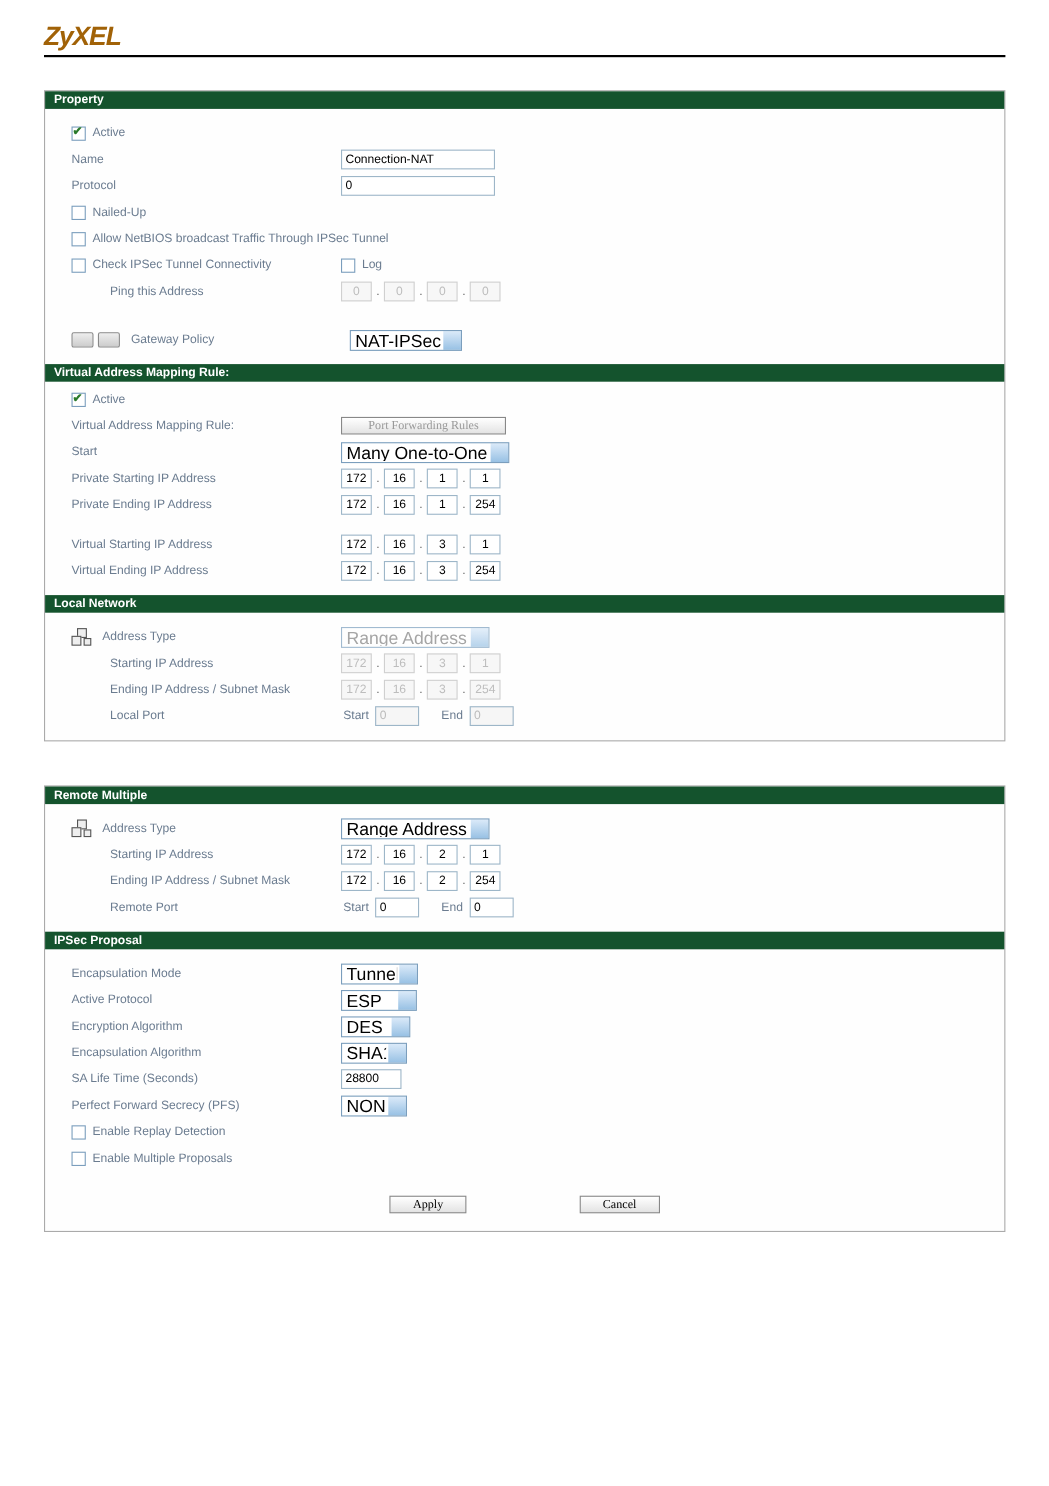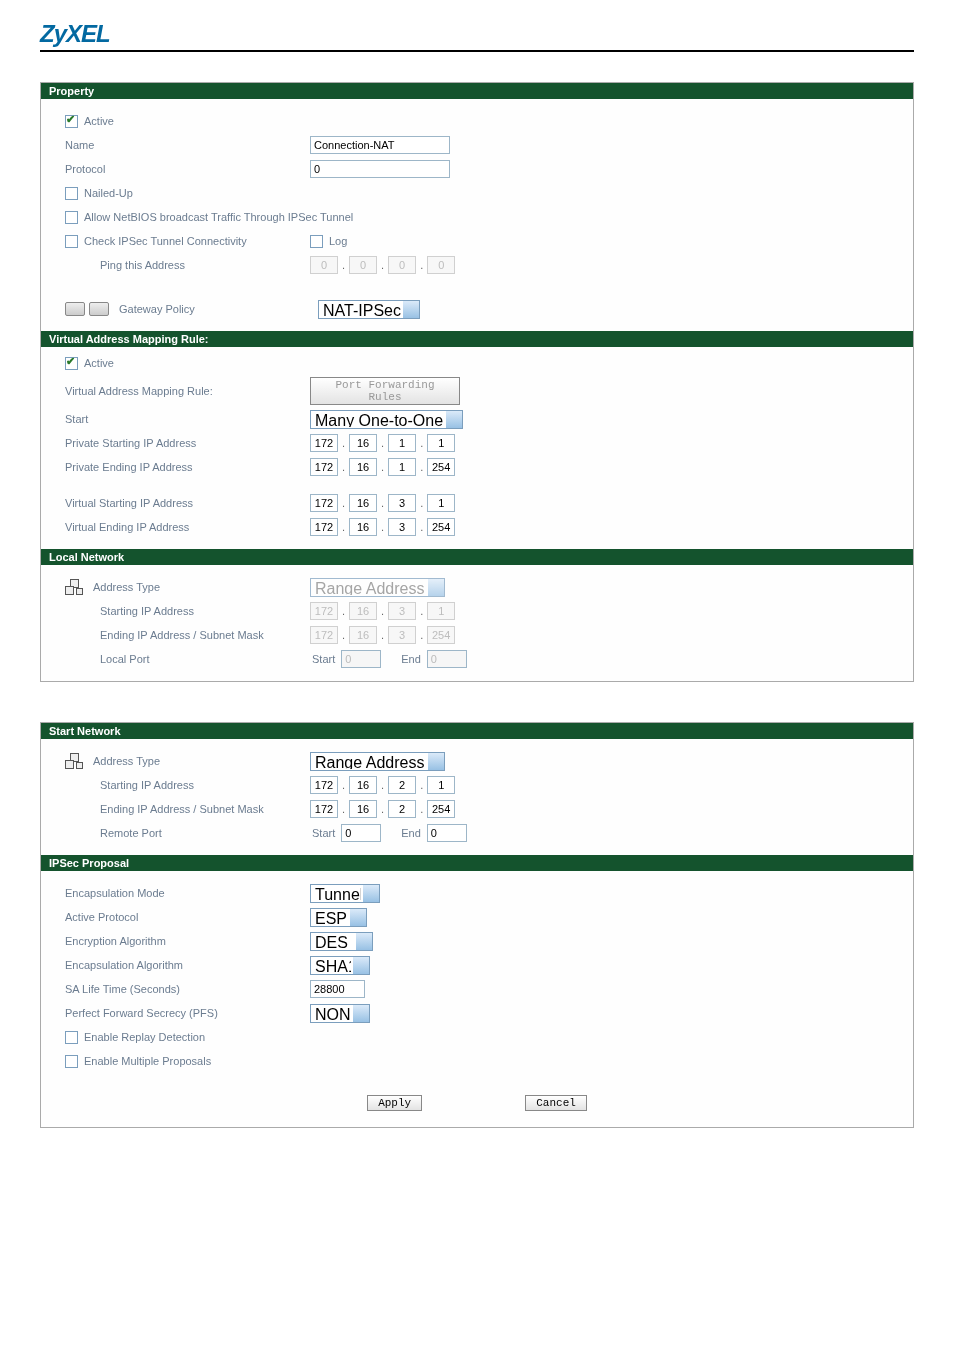--- a/index.html
+++ b/index.html
@@ -14,21 +14,21 @@
   .header {
     border-bottom: 2px solid #000;
     margin-bottom: 30px;
     padding-bottom: 2px;
   }
   .logo {
     font-family: Arial, sans-serif;
     font-size: 24px;
     font-weight: bold;
     font-style: italic;
-    color: #0369a1;
+    color: #a16207;
     letter-spacing: -1px;
   }
   .panel {
     border: 1px solid #aaa;
     margin-bottom: 40px;
     background: #fefefe;
   }
   .section-hdr {
     background: #14532d;
     color: #fff;
@@ -115,22 +115,22 @@
   .net-ic::before,.net-ic::after{
     content:"";position:absolute;width:7px;height:7px;border:1px solid #555;background:#eee;
   }
   .net-ic::before{top:0;left:5px;}
   .net-ic::after{bottom:0;left:0;}
   .net-ic span{position:absolute;bottom:0;right:0;width:7px;height:7px;border:1px solid #555;background:#eee;}
   .btn {
     border:1px solid #888;
     background:linear-gradient(#fff,#e3e3e3);
     font-size:11px;
-    padding:1px 10px;
-    font-family:Liberation Mono, monospace;
+    padding:1px 20px;
+    font-family:Liberation Serif, serif;
     cursor:pointer;
   }
   .btn[disabled]{color:#999;}
   .port-lbl{margin:0 6px 0 2px;color:#6b7c90;}
   .actions{text-align:center;padding:12px 0 16px 0;}
   .actions .btn{margin:0 50px;}
   .ip-row.disabled input{color:#bdbdbd;border-color:#d0d0d0;background:#f7f7f7;}
 </style>
 </head>
 <body>
@@ -303,21 +303,21 @@
       <span class="port-lbl">Start</span>
       <input type="text" style="width: 40px;" disabled="" value="0">
       <span class="port-lbl" style="margin-left:20px">End</span>
       <input type="text" style="width: 40px;" disabled="" value="0">
     </div>
   </div>
 </div>
 
 <div class="panel">
 
-  <div class="section-hdr">Start Network</div>
+  <div class="section-hdr">Remote Multiple</div>
   <div class="section-body">
     <div class="row">
       <span class="net-ic">
           <span></span>
         </span>
       <span class="label" style="width:217px">Address Type</span>
       <select class="arrow">
         <option>Range Address</option>
       </select>
     </div>
@@ -355,21 +355,21 @@
   </div>
 
   <div class="section-hdr">IPSec Proposal</div>
   <div class="section-body">
     <div class="row">
       <span class="label">Encapsulation Mode</span>
       <select class="arrow" style="width:70px"><option>Tunnel</option></select>
     </div>
     <div class="row">
       <span class="label">Active Protocol</span>
-      <select class="arrow" style="width:57px"><option>ESP</option></select>
+      <select class="arrow" style="width:69px"><option>ESP</option></select>
     </div>
     <div class="row">
       <span class="label">Encryption Algorithm</span>
       <select class="arrow" style="width:63px"><option>DES</option></select>
     </div>
     <div class="row">
       <span class="label">Encapsulation Algorithm</span>
       <select class="arrow" style="width:60px"><option>SHA1</option></select>
     </div>
     <div class="row">

